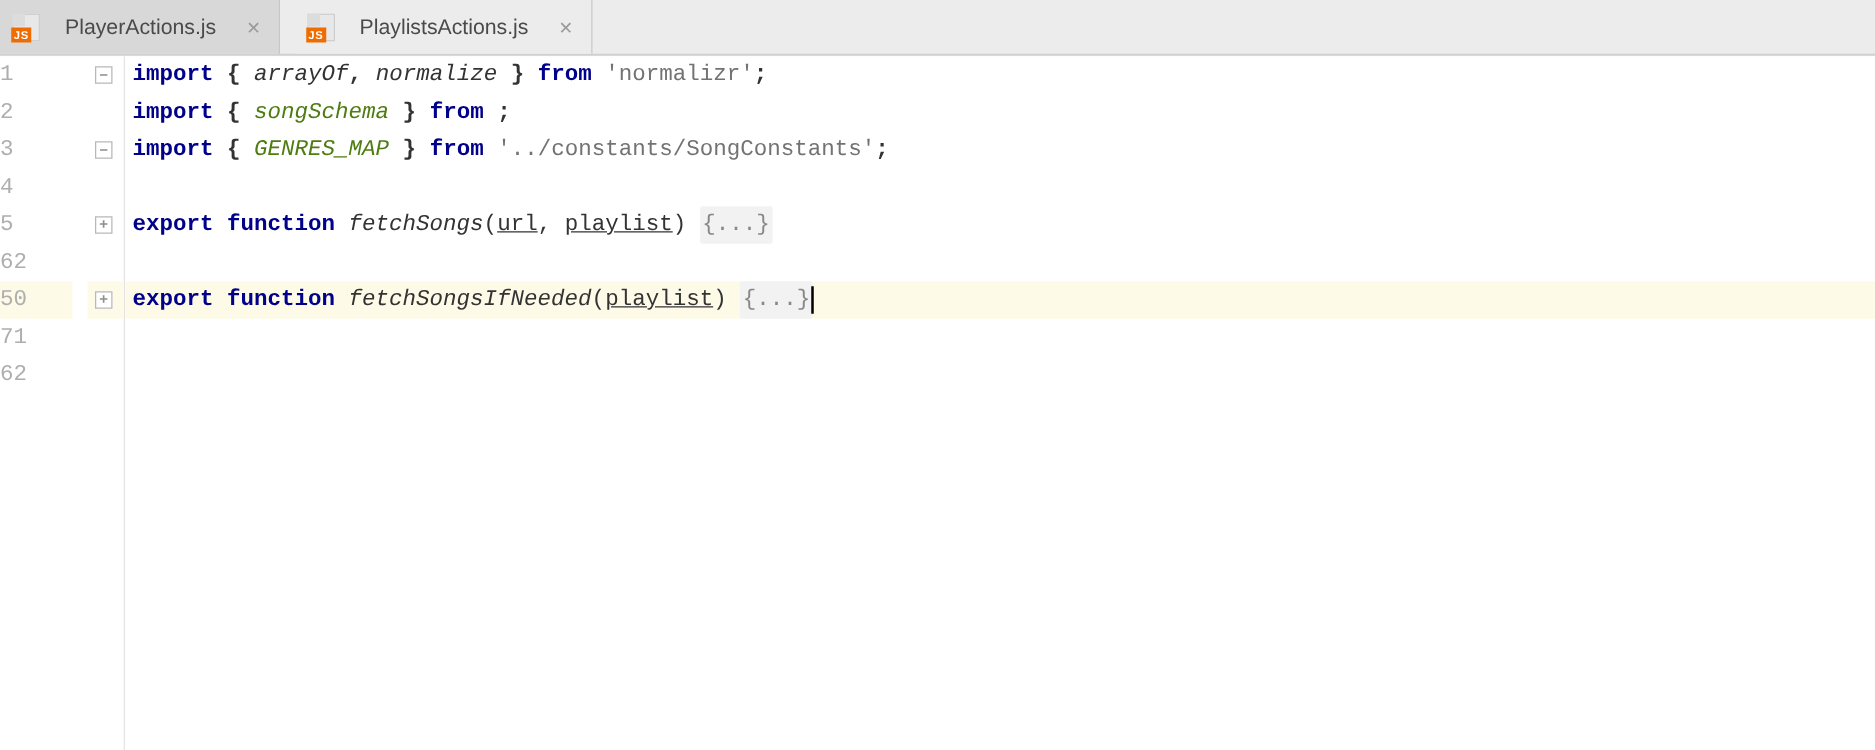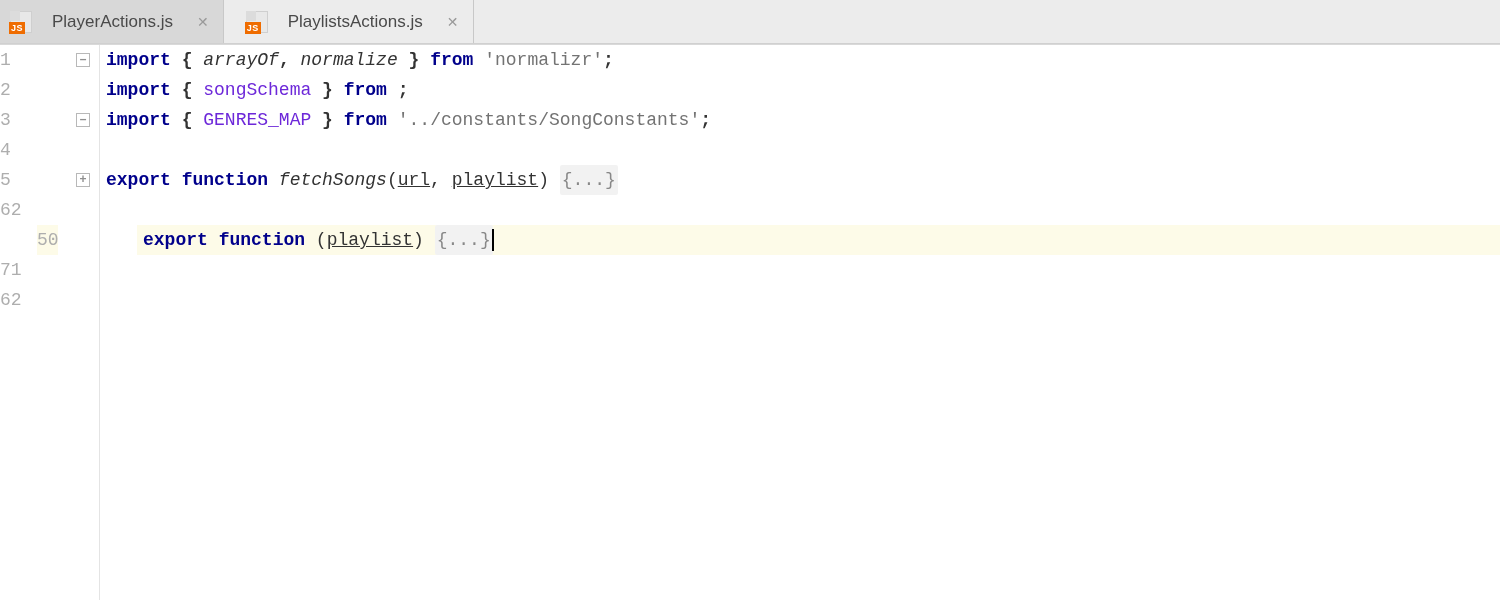--- a/index.html
+++ b/index.html
@@ -84,42 +84,42 @@
     flex:1;
     background:#ffffff;
     position:relative;
   }
   .row {
     display:flex;
     align-items:center;
     height:30px;
     line-height:30px;
   }
-  .row.hl { background:#fdfbe8;margin-left:37px; }
+  .row.hl { background:#fdfbe8; }
   .code .row { padding-left:6px; white-space:pre; }
   .fold-box {
     width:14px; height:14px;
     border:1px solid #b8b8b8;
     color:#8f8f8f;
     font:bold 12px/11px Arial,sans-serif;
     text-align:center;
     margin-left:6px;
     background:#fff;
   }
   .caret {
     display:inline-block;
     width:2px; height:22px;
     background:#000;
     vertical-align:middle;
     margin-left:-1px;
   }
   
   .kw   { color:#00008b; font-weight:700; }       
   .it   { color:#333; font-style:italic; }         
-  .id   { color:#6d28d9; }                         
+  .id   { color:#4d7c0f;font-style:italic; }                         
   .str  { color:#737373; font-weight:400; }        
   .pn   { color:#333; }                            
   .pnb  { color:#333; font-weight:700; }           
   .param{ color:#333; text-decoration:underline; } 
   .fold { color:#888; background:#f2f2f2; padding:0 2px; border-radius:2px;}
 </style>
 </head>
 <body>
 
 <div class="tabs">
@@ -176,19 +176,19 @@
     <div class="row"><span class="kw">import</span><span class="pn"> </span><span class="pnb">{</span><span class="pn"> </span><span class="id">songSchema</span><span class="pn"> </span><span class="pnb">}</span><span class="pn"> </span><span class="kw">from</span><span class="pn"> </span><span class="pnb">;</span></div>
 
     <div class="row"><span class="kw">import</span><span class="pn"> </span><span class="pnb">{</span><span class="pn"> </span><span class="id">GENRES_MAP</span><span class="pn"> </span><span class="pnb">}</span><span class="pn"> </span><span class="kw">from</span><span class="pn"> </span><span class="str">'../constants/SongConstants'</span><span class="pnb">;</span></div>
 
     <div class="row"></div>
 
     <div class="row"><span class="kw">export</span><span class="pn"> </span><span class="kw">function</span><span class="pn"> </span><span class="it">fetchSongs</span><span class="pn">(</span><span class="param">url</span><span class="pn">,</span><span class="pn"> </span><span class="param">playlist</span><span class="pn">)</span><span class="pn"> </span><span class="fold">{...}</span></div>
 
     <div class="row"></div>
 
-    <div class="row hl"><span class="kw">export</span><span class="pn"> </span><span class="kw">function</span><span class="pn"> </span><span class="pn">(</span><span class="param">playlist</span><span class="pn">)</span><span class="pn"> </span><span class="fold">{...}</span><span class="caret"></span></div>
+    <div class="row hl"><span class="kw">export</span><span class="pn"> </span><span class="kw">function</span><span class="pn"> </span><span class="it">fetchSongsIfNeeded</span><span class="pn">(</span><span class="param">playlist</span><span class="pn">)</span><span class="pn"> </span><span class="fold">{...}</span><span class="caret"></span></div>
 
     <div class="row"></div>
 
     <div class="row"></div>
   </div>
 </div>
 
 </body></html>

